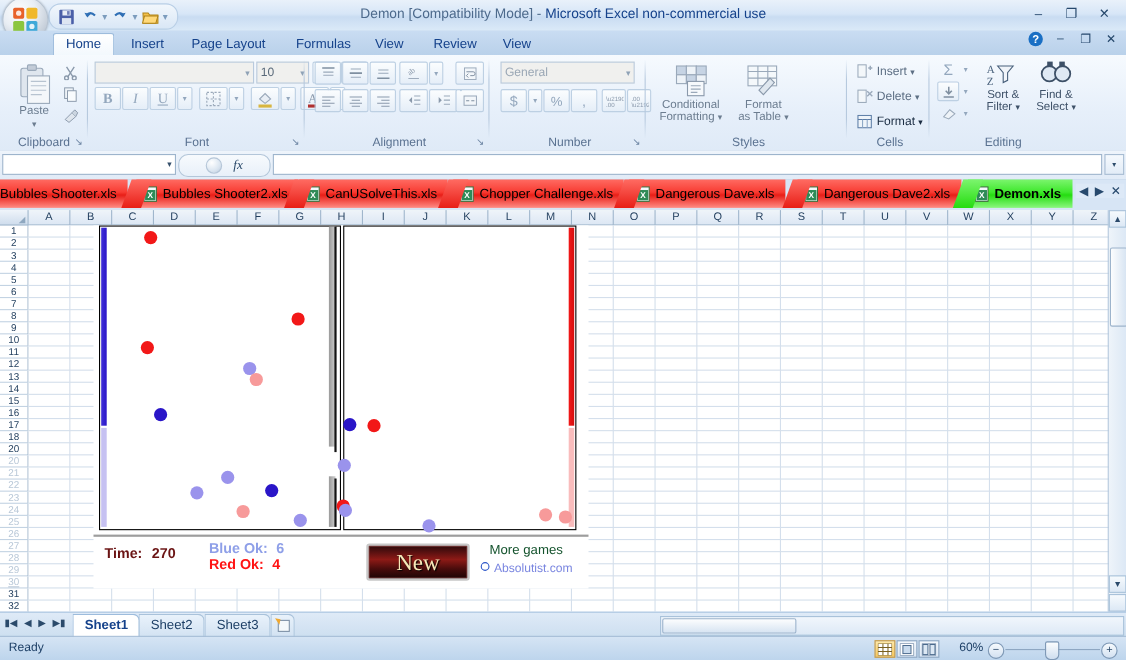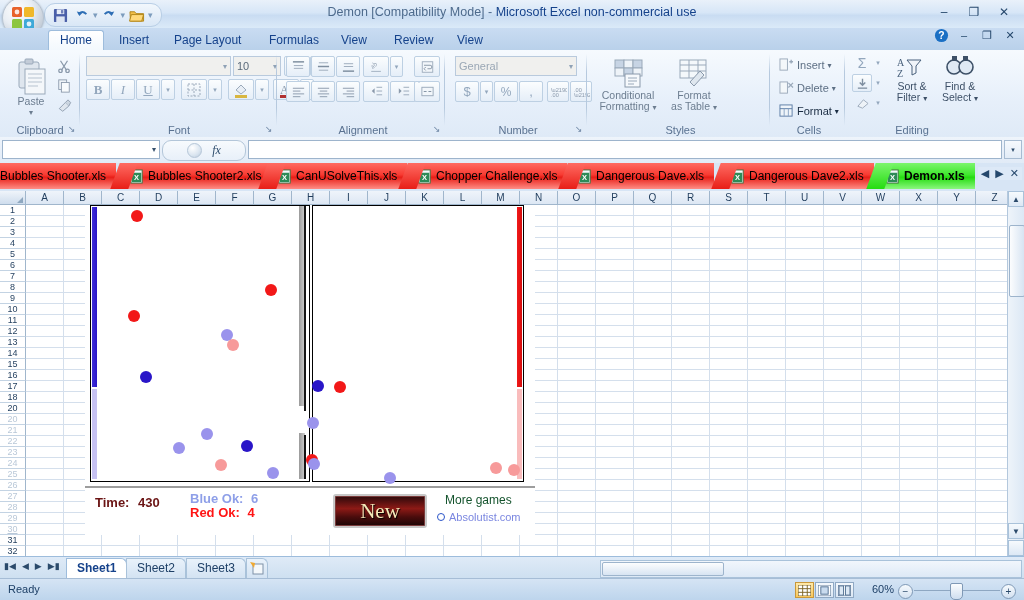--- a/index.html
+++ b/index.html
@@ -849,35 +849,35 @@
           <div class="ball" style="left: 221px; top: 249px; width: 12px; height: 12px; background: rgb(242, 24, 24);"></div>
           <div class="ball" style="left: 223px; top: 253px; width: 12px; height: 12px; background: rgb(154, 147, 236);"></div>
           <div class="ball" style="left: 299px; top: 267px; width: 12px; height: 12px; background: rgb(154, 147, 236);"></div>
           <div class="ball" style="left: 405px; top: 257px; width: 12px; height: 12px; background: rgb(247, 154, 154);"></div>
           <div class="ball" style="left: 423px; top: 259px; width: 12px; height: 12px; background: rgb(247, 154, 154);"></div>
         </div>
 
       <div class="gamebar" style="left:0;top:281px;width:450px;height:2px;background:#9d9d9d;"></div>
       <div class="gtxt" style="left:10px;top:290px;font-size:13px;font-weight:bold;color:#6b1414;">
         <span>Time:</span>
-        <span style="margin-left:5px;">430</span>
+        <span style="margin-left:5px;">270</span>
       </div>
       <div class="gtxt" style="left:105px;top:286px;font-size:13px;font-weight:bold;color:#8e9fe8;">
         <span>Blue Ok:</span>
         <span style="margin-left:4px;">6</span>
       </div>
       <div class="gtxt" style="left:105px;top:300px;font-size:13px;font-weight:bold;color:#ff1414;">
         <span>Red Ok:</span>
         <span style="margin-left:4px;">4</span>
       </div>
       <div class="newbtn" style="left:248px;top:289px;width:90px;height:30px;">
         <span>New</span>
       </div>
       <div class="gtxt" style="left:360px;top:288px;font-size:12px;color:#14532d;">More games</div>
-      <div class="gtxt" style="left:352px;top:306px;font-size:11px;color:#7a86e0;display:flex;align-items:center;gap:4px;">
+      <div class="gtxt" style="left:352px;top:306px;font-size:11px;color:#7a86e0;display:flex;gap:4px;">
         <span style="width:6px;height:6px;border-radius:50%;border:1.5px solid #2b55c8;display:inline-block;"></span>
         <span>Absolutist.com</span>
       </div>
     </div>
   </div>
 
   <div class="vscroll">
     <div class="vsbtn" style="top:0;">▲</div>
     <div class="vsthumb"></div>
     <div class="vsbtn" style="bottom:17px;">▼</div>

